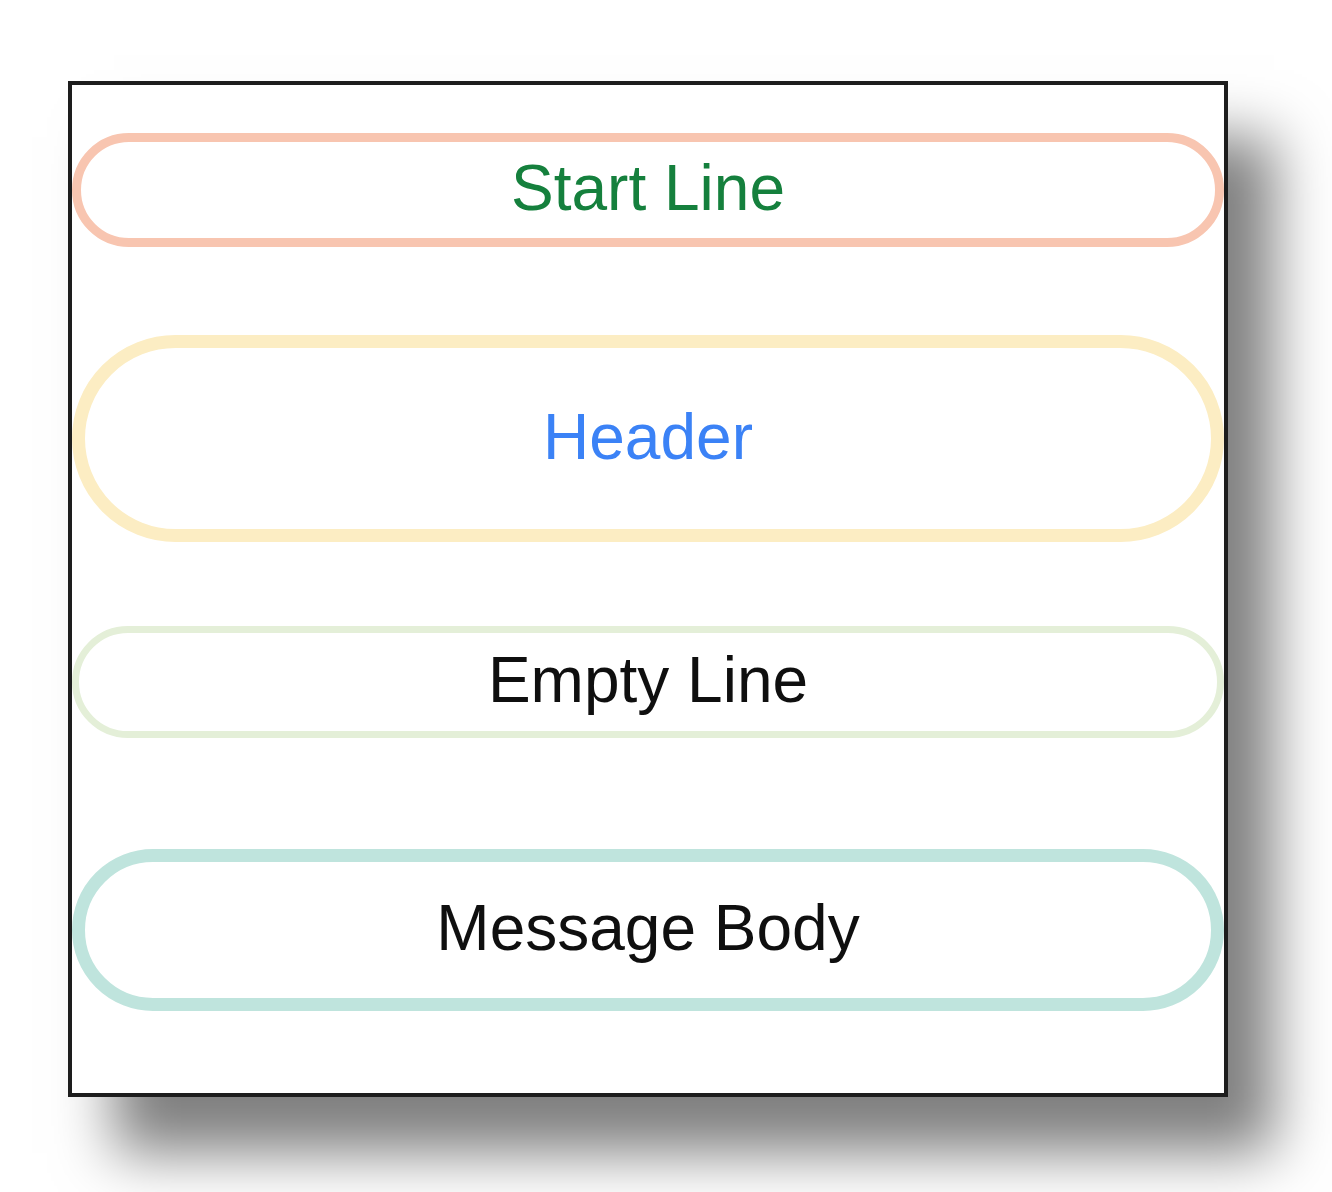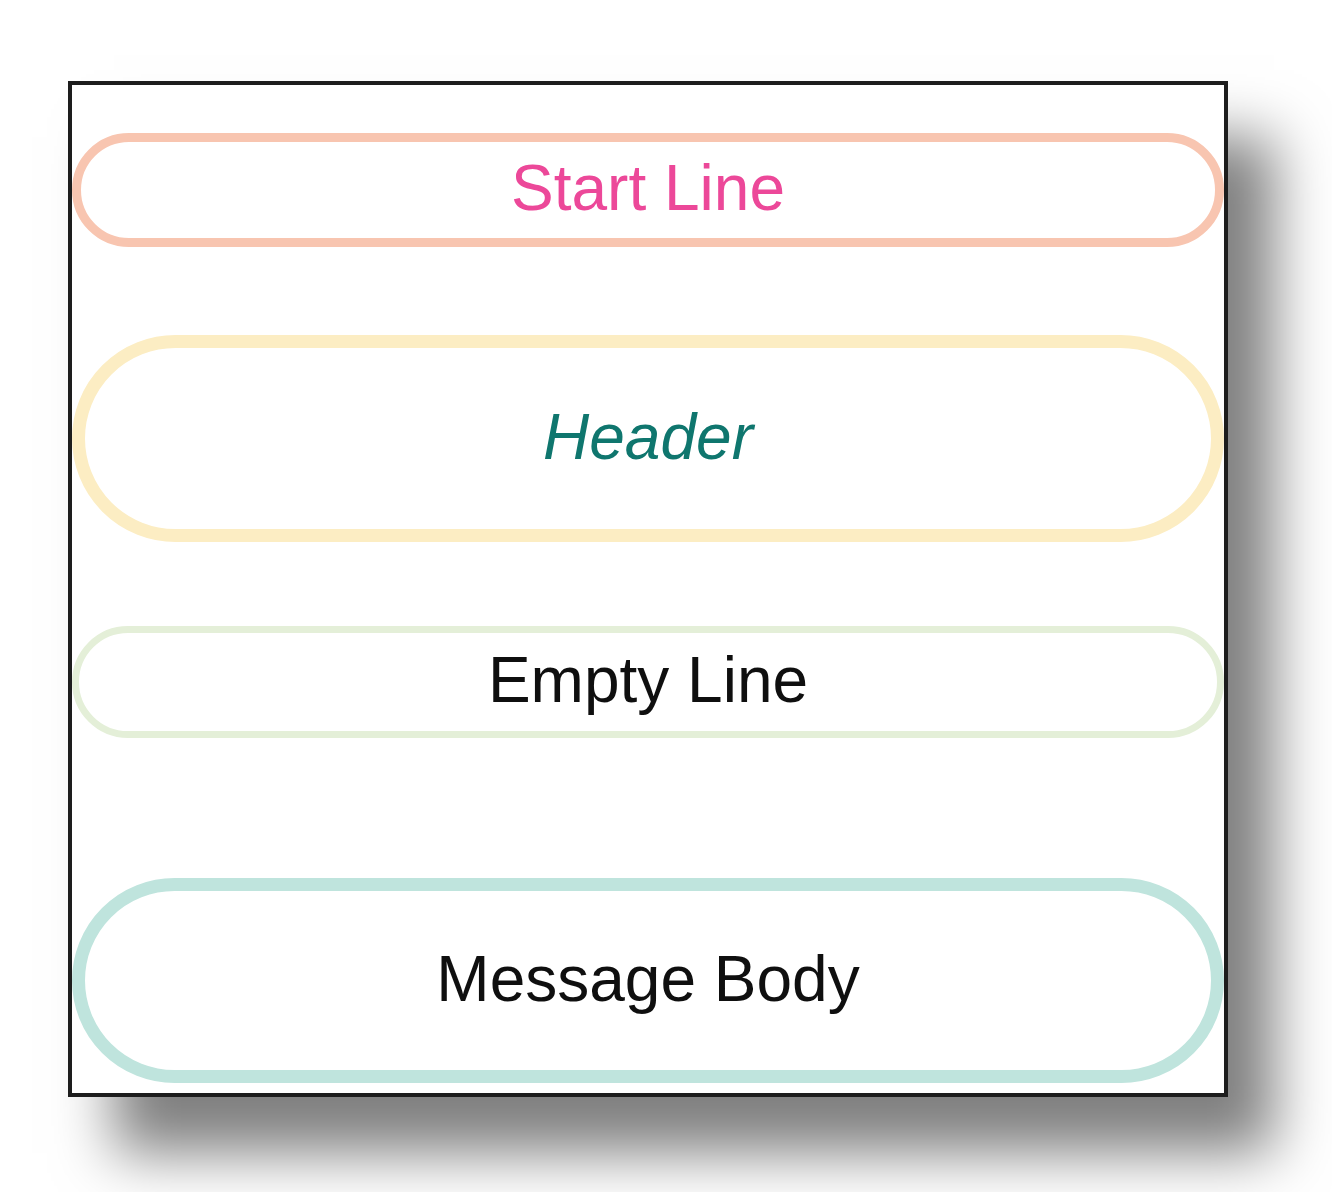--- a/index.html
+++ b/index.html
@@ -37,42 +37,42 @@
     background: #ffffff;
     border-style: solid;
     border-radius: 600px;
     display: flex;
     align-items: center;
     justify-content: center;
   }
   .block-start-line   { top: 48px;  height: 114px; border-width: 9px;  }
   .block-header       { top: 250px; height: 207px; border-width: 13px; }
   .block-empty-line   { top: 541px; height: 112px; border-width: 7px;  }
-  .block-message-body { top: 793px; height: 205px; border-width: 13px; text-align: right; }
+  .block-message-body { top: 764px; height: 162px; border-width: 13px; text-align: right; }
   .block-label {
     font-size: 64px;
     line-height: 1;
     font-weight: 400;
     white-space: nowrap;
     padding-bottom: 4px;
   }
 </style>
 </head>
 <body>
 
 <div class="stage">
 
   <div class="message-container" style="border-color: rgb(29, 29, 29);">
 
     <div class="block block-start-line" style="border-color: rgb(248, 197, 176);">
-      <span class="block-label" style="color: #ec4899;">Start Line</span>
+      <span class="block-label" style="color: #15803d;">Start Line</span>
     </div>
 
     <div class="block block-header" style="border-color: rgb(252, 237, 195);">
-      <span class="block-label" style="color: #0f766e; font-style: italic;">Header</span>
+      <span class="block-label" style="color: #3b82f6;">Header</span>
     </div>
 
     <div class="block block-empty-line" style="border-color: rgb(228, 239, 216);">
       <span class="block-label" style="color: rgb(15, 15, 15);">Empty Line</span>
     </div>
 
     <div class="block block-message-body" style="border-color: rgb(191, 228, 221);">
       <span class="block-label" style="color: rgb(15, 15, 15);">Message Body</span>
     </div>
 

